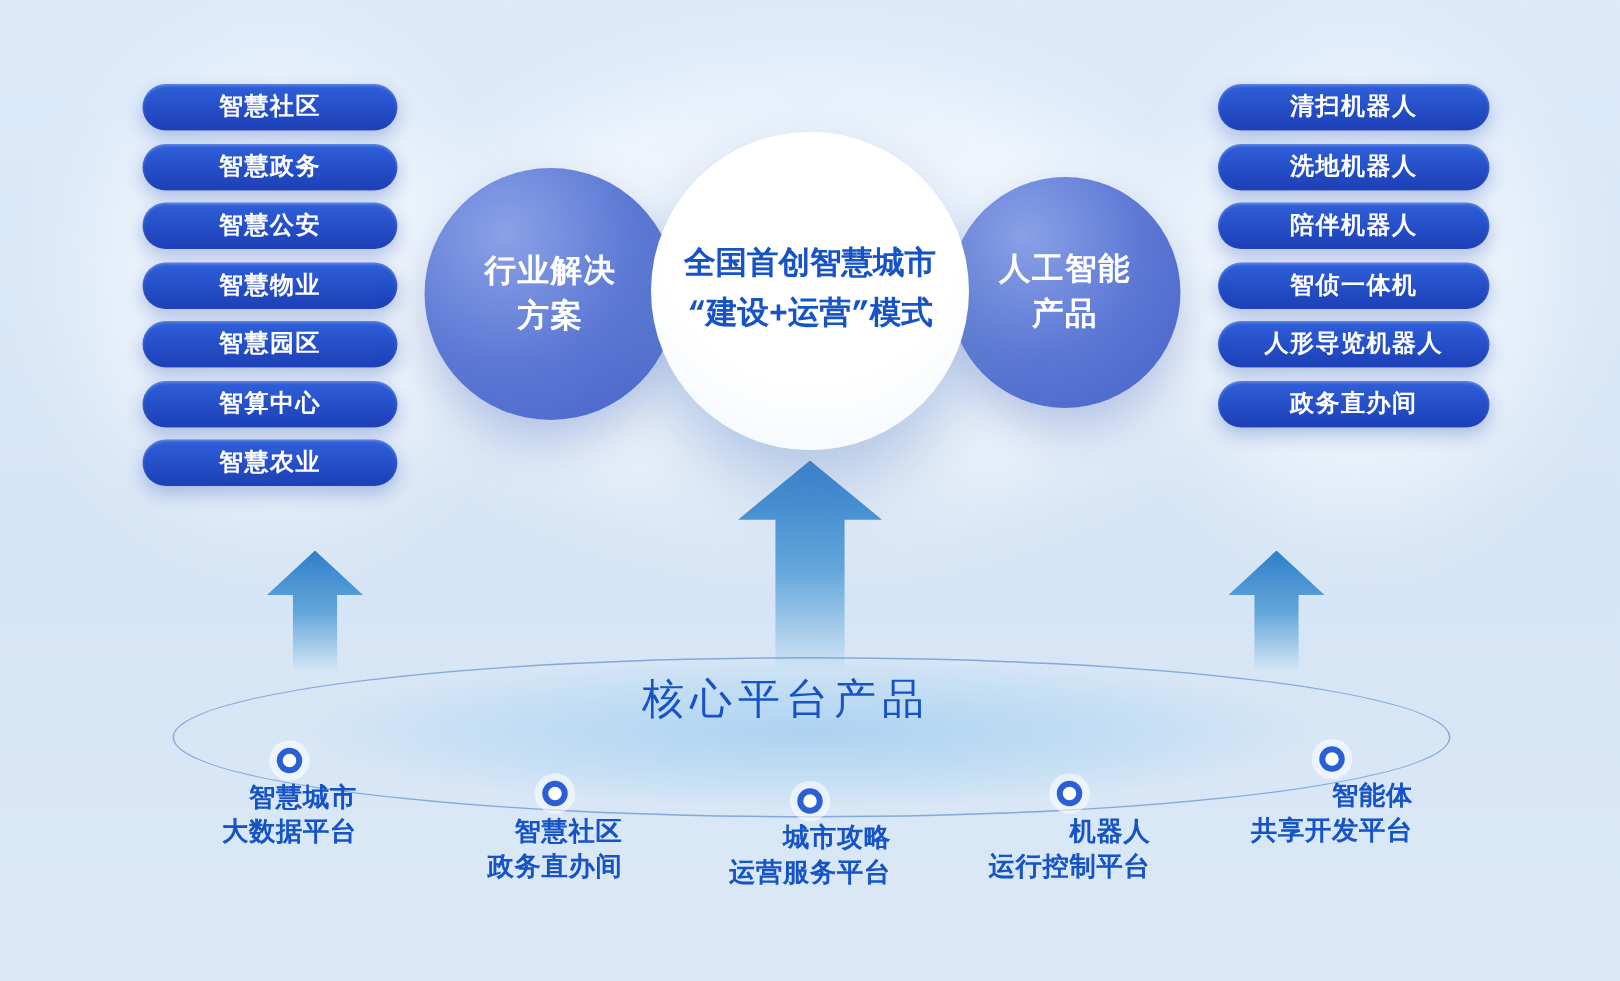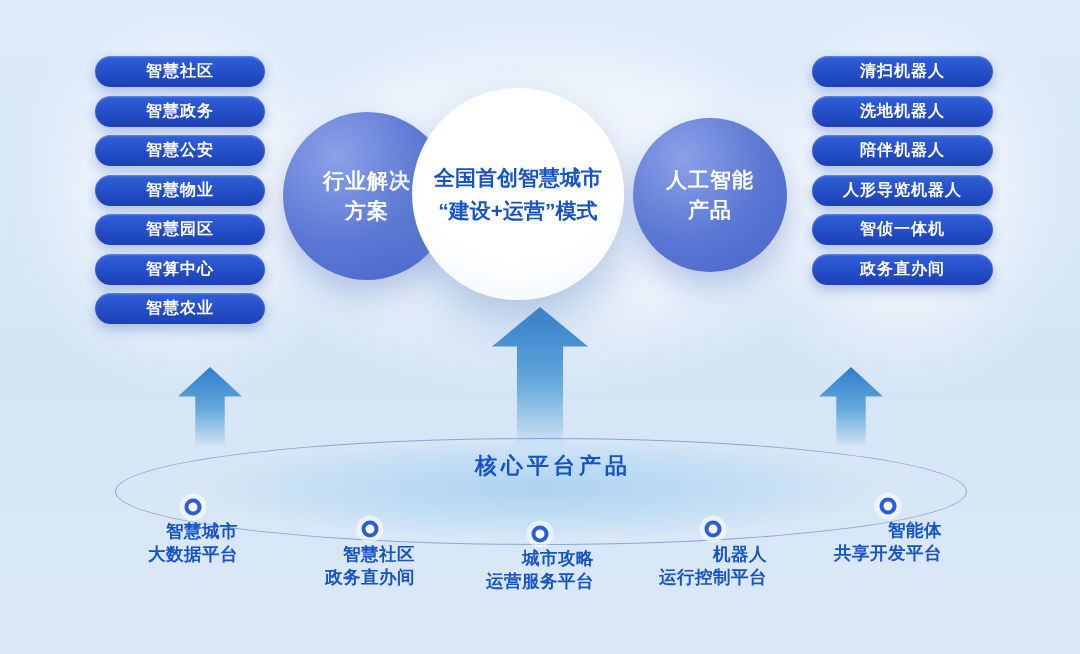--- a/index.html
+++ b/index.html
@@ -45,22 +45,22 @@
   .ellipse-fill{
     position:absolute;left:205px;top:438px;width:670px;height:100px;border-radius:50%;
     background:radial-gradient(ellipse at center,rgba(172,209,240,.95) 0%,rgba(188,219,243,.7) 45%,rgba(205,228,246,0) 72%);
     z-index:1;
   }
   .ellipse-line{
     position:absolute;left:115px;top:438px;width:850px;height:105px;border-radius:50%;
     border:1.5px solid rgba(62,118,196,.55);z-index:1;
   }
   .core-label{
-    position:absolute;left:553px;top:466px;transform:translate(-50%,-50%);
-    color:var(--accent-text,#1553c6);font-size:22px;font-weight:700;letter-spacing:4px;z-index:4;
+    position:absolute;left:524px;top:466px;transform:translate(-50%,-50%);
+    color:var(--accent-text,#1553c6);font-size:28px;font-weight:400;letter-spacing:4px;z-index:4;
   }
   .dot{
     position:absolute;width:9px;height:9px;border-radius:50%;background:#fff;
     border:4.5px solid #2a5fd6;box-shadow:0 0 0 5px rgba(255,255,255,.55);
     transform:translate(-50%,-50%);z-index:5;
   }
   .platform-label{
     position:absolute;transform:translateX(-50%);text-align:right;
     color:var(--accent-text,#1553c6);font-size:17.5px;font-weight:800;line-height:23px;z-index:5;
     letter-spacing:.5px;white-space:nowrap;
@@ -82,31 +82,31 @@
     <div class="pill">智慧物业</div>
     <div class="pill">智慧园区</div>
     <div class="pill">智算中心</div>
     <div class="pill">智慧农业</div>
   </div>
 
   <div class="pill-col" style="left:812px;width:181px;">
     <div class="pill">清扫机器人</div>
     <div class="pill">洗地机器人</div>
     <div class="pill">陪伴机器人</div>
+    <div class="pill">智侦一体机</div>
     <div class="pill">人形导览机器人</div>
-    <div class="pill">智侦一体机</div>
     <div class="pill">政务直办间</div>
   </div>
 
   <div class="circle circle-side" style="left:283px;top:112px;width:168px;height:168px;">
     <div>行业解决</div>
     <div>方案</div>
   </div>
 
-  <div class="circle circle-center" style="left:412px;top:88px;width:212px;height:212px;">
+  <div class="circle circle-center" style="left:434px;top:88px;width:212px;height:212px;font-family:Liberation Mono, monospace;">
     <div>全国首创智慧城市</div>
     <div>“建设+运营”模式</div>
   </div>
 
   <div class="circle circle-side" style="left:633px;top:118px;width:154px;height:154px;">
     <div>人工智能</div>
     <div>产品</div>
   </div>
 
   <div class="arrow-up" style="left:492px;top:307px;width:96px;height:141px;"></div>

